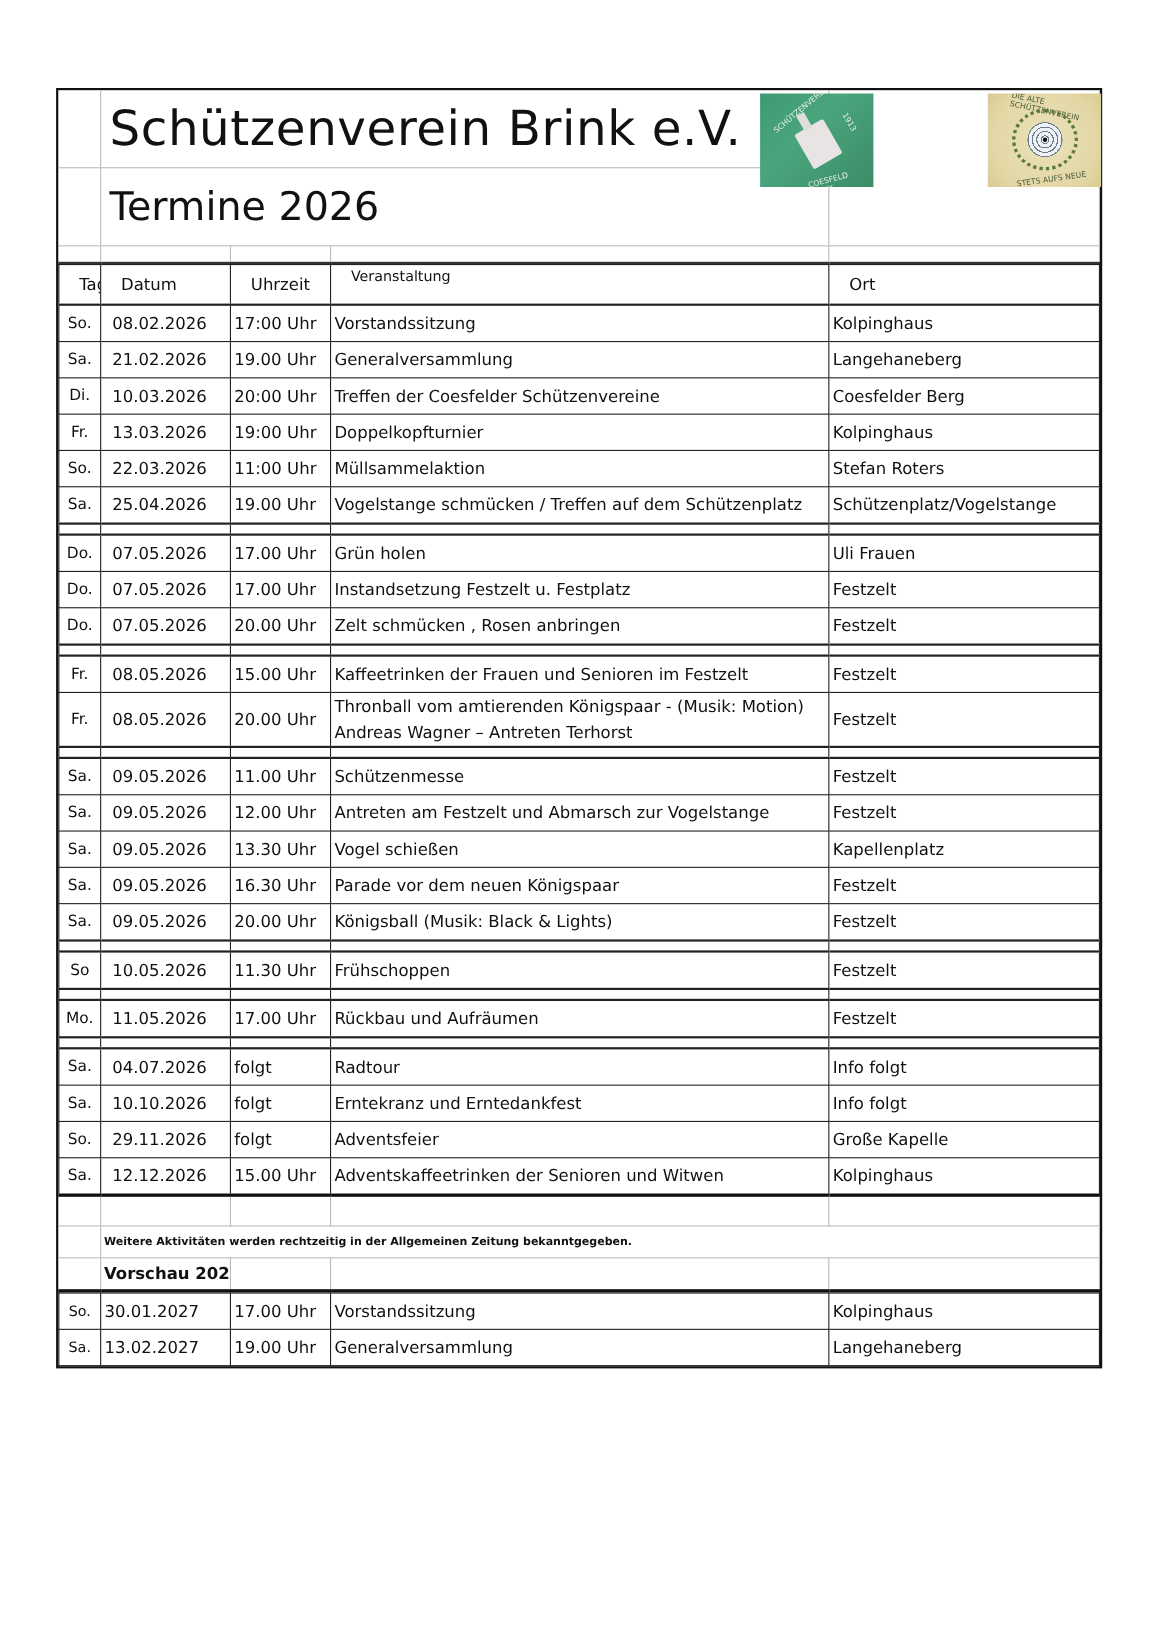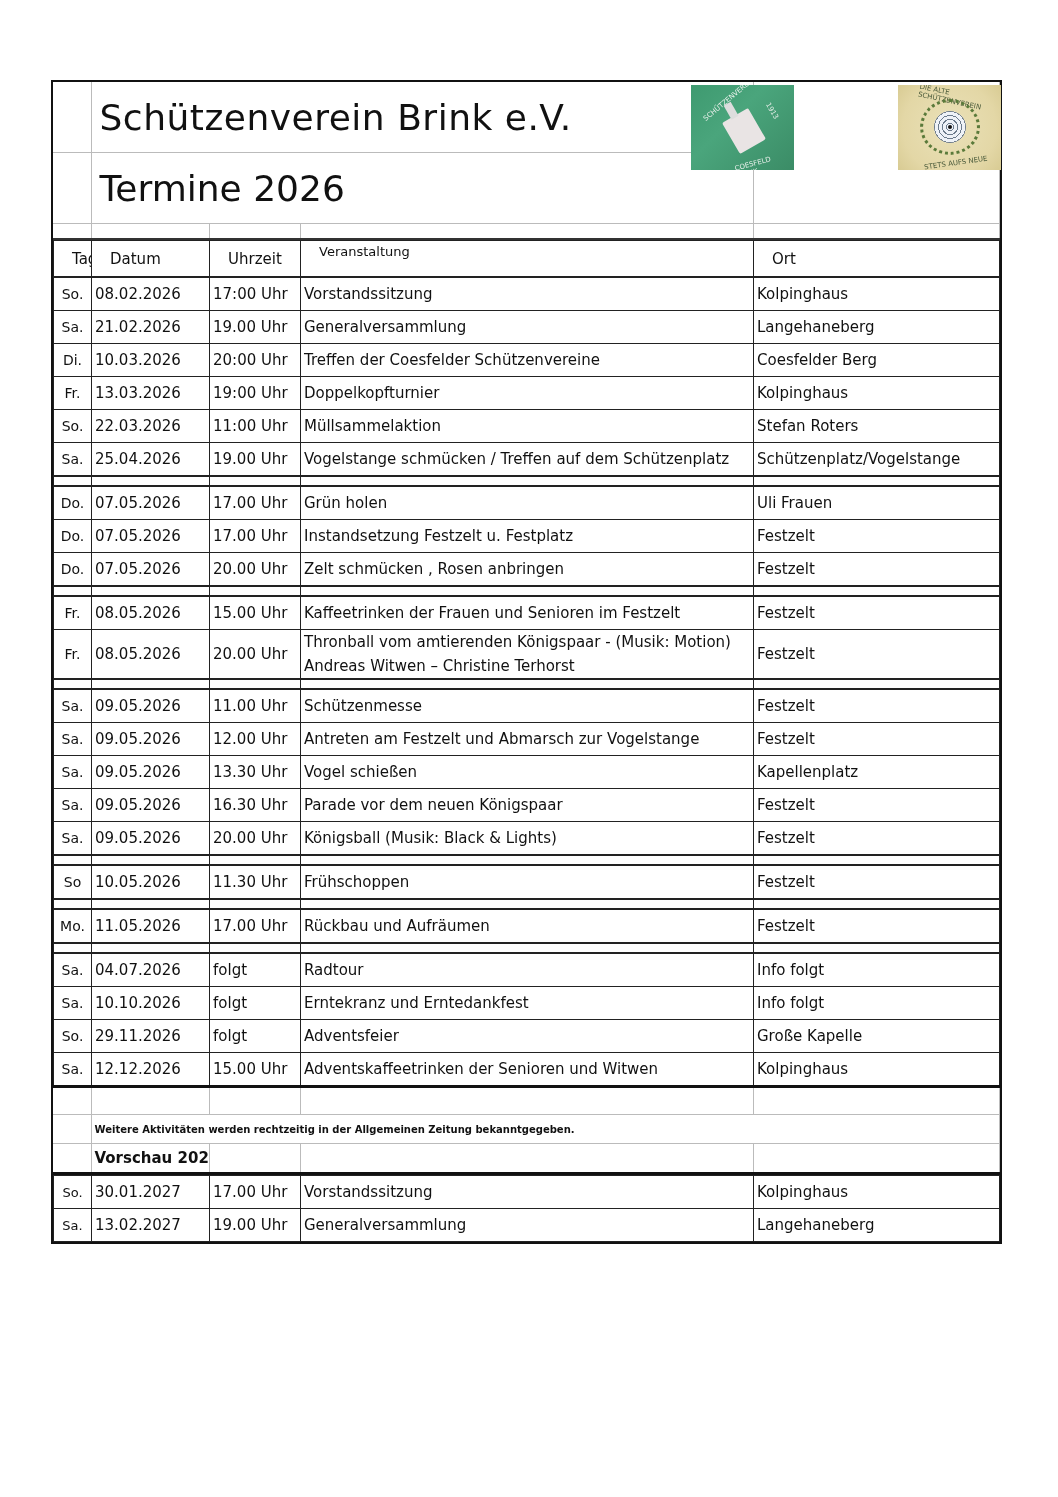--- a/index.html
+++ b/index.html
@@ -9,21 +9,21 @@
   td { padding: 0 3px; font-size: 15px; white-space: nowrap; overflow: hidden; vertical-align: middle; }
   col.c-tag { width: 38px; }
   col.c-datum { width: 118px; }
   col.c-zeit { width: 91px; }
   col.c-ver { width: 453px; }
   col.c-ort { width: auto; }
 
   
   .hdr td { border-right: 1px solid #bbb; border-bottom: 1px solid #bbb; }
   .title-row td { height: 70px; }
-  .title1 { font-size: 36px; font-family: "DejaVu Sans", sans-serif; padding-left: 8px; letter-spacing: 0.5px; }
+  .title1 { font-size: 44px; font-family: "DejaVu Sans", sans-serif; padding-left: 8px; letter-spacing: 0.5px; }
   .title2 { font-size: 36px; font-family: "DejaVu Sans", sans-serif; padding-left: 8px; }
   .spacer-row td { height: 14px; border-right: 1px solid #bbb; border-bottom: 2px solid #333; }
 
   .logo-wrap { position: absolute; top: 3px; width: 103px; height: 85px; overflow: hidden; }
   .logo-green { left: 638px; background: linear-gradient(135deg,#3e9a70 0%,#4aa57c 40%,#3b8c66 100%); }
   .logo-cream { left: 845px; background: radial-gradient(circle at 50% 50%, #eae1b8 0%, #e3d7a6 70%, #d8cb93 100%); }
   .logo-green .church { position: absolute; left: 38px; top: 28px; width: 30px; height: 36px; background: #e9e4e4; transform: rotate(-30deg); border-radius: 2px; }
   .logo-green .church:before { content: ""; position: absolute; left: 10px; top: -14px; width: 8px; height: 16px; background: #ddd; }
   .logo-green .ring-txt { position: absolute; font-size: 7px; color: #e6efe9; }
   .logo-cream .target { position: absolute; left: 36px; top: 26px; width: 32px; height: 32px; border-radius: 50%; background: repeating-radial-gradient(circle, #eef2f7 0 3px, #6c7b8b 3px 4px); }
@@ -31,21 +31,21 @@
   .logo-cream .wreath { position: absolute; left: 22px; top: 14px; width: 60px; height: 56px; border-radius: 50%; border: 3px dotted #5a7a3a; box-sizing: border-box; }
   .logo-cream .ring-txt { position: absolute; font-size: 7px; color: #4a5a3a; }
 
   
   .grid td { border: 1px solid #222; height: 32px; }
   .grid tr.head td { font-size: 15px; height: 32px; border-bottom: 2px solid #222; padding-left: 18px; }
   .grid tr.head td.ver { font-size: 13px; vertical-align: top; padding-top: 3px; }
   .grid tr.sep td { height: 8px; border-top: 2px solid #222; border-bottom: 2px solid #222; }
   .grid tr.tall td { height: 42px; }
   .grid td.tag { text-align: center; font-size: 14px; }
-  .grid td.datum { text-align: left; padding-right: 21px; }
+  .grid td.datum { text-align: right; padding-right: 21px; }
   .grid td.ver.two { line-height: 24px; white-space: normal; }
   .grid tr.endrow td { border-bottom: 3px solid #111; }
 
   .foot td { border-right: 1px solid #bbb; border-bottom: 1px solid #bbb; height: 28px; }
   .foot tr.blank td { height: 26px; }
   .foot td.note { font-weight: bold; font-size: 10px; }
   .foot tr.pre td { border-bottom: 3px solid #111; font-weight: bold; }
 
   .grid2 td { border: 1px solid #222; height: 32px; }
   .grid2 td.tag { text-align: center; font-size: 13px; }
@@ -202,21 +202,21 @@
           <td class="zeit">15.00 Uhr</td>
           <td class="ver">Kaffeetrinken der Frauen und Senioren im Festzelt</td>
           <td class="ort">Festzelt</td>
         </tr>
         <tr class="tall ">
           <td class="tag">Fr.</td>
           <td class="datum">08.05.2026</td>
           <td class="zeit">20.00 Uhr</td>
           <td class="ver two">
             <div>Thronball vom amtierenden Königspaar - (Musik: Motion)</div>
-            <div>Andreas Witwen – Christine Terhorst</div>
+            <div>Andreas Wagner – Antreten Terhorst</div>
           </td>
           <td class="ort">Festzelt</td>
         </tr>
         <tr class="sep">
           <td></td>
           <td></td>
           <td></td>
           <td></td>
           <td></td>
         </tr>

